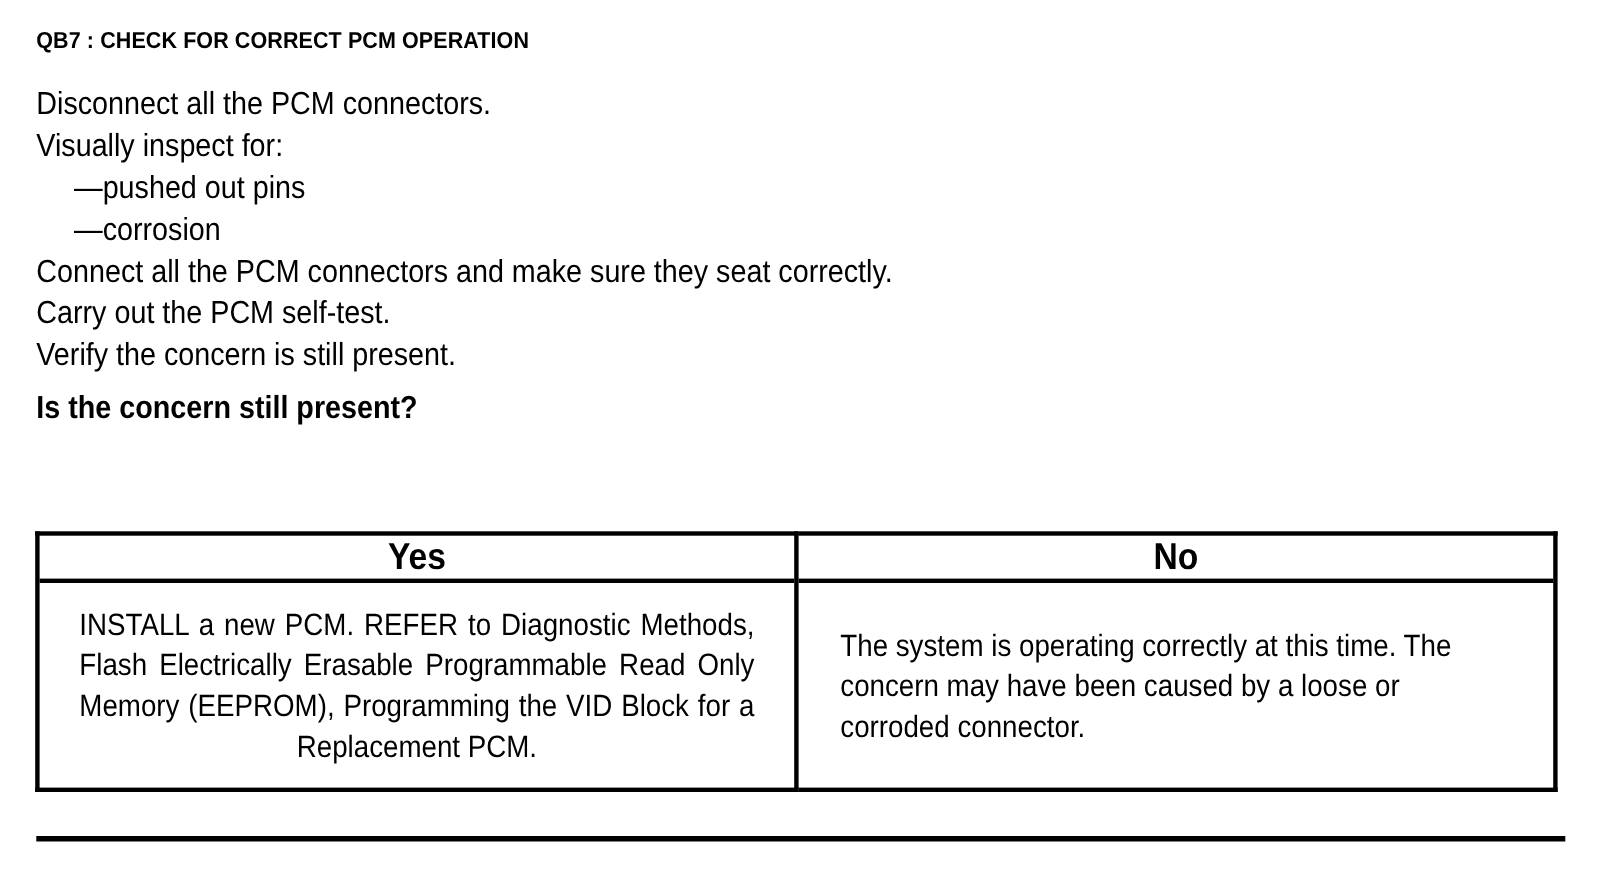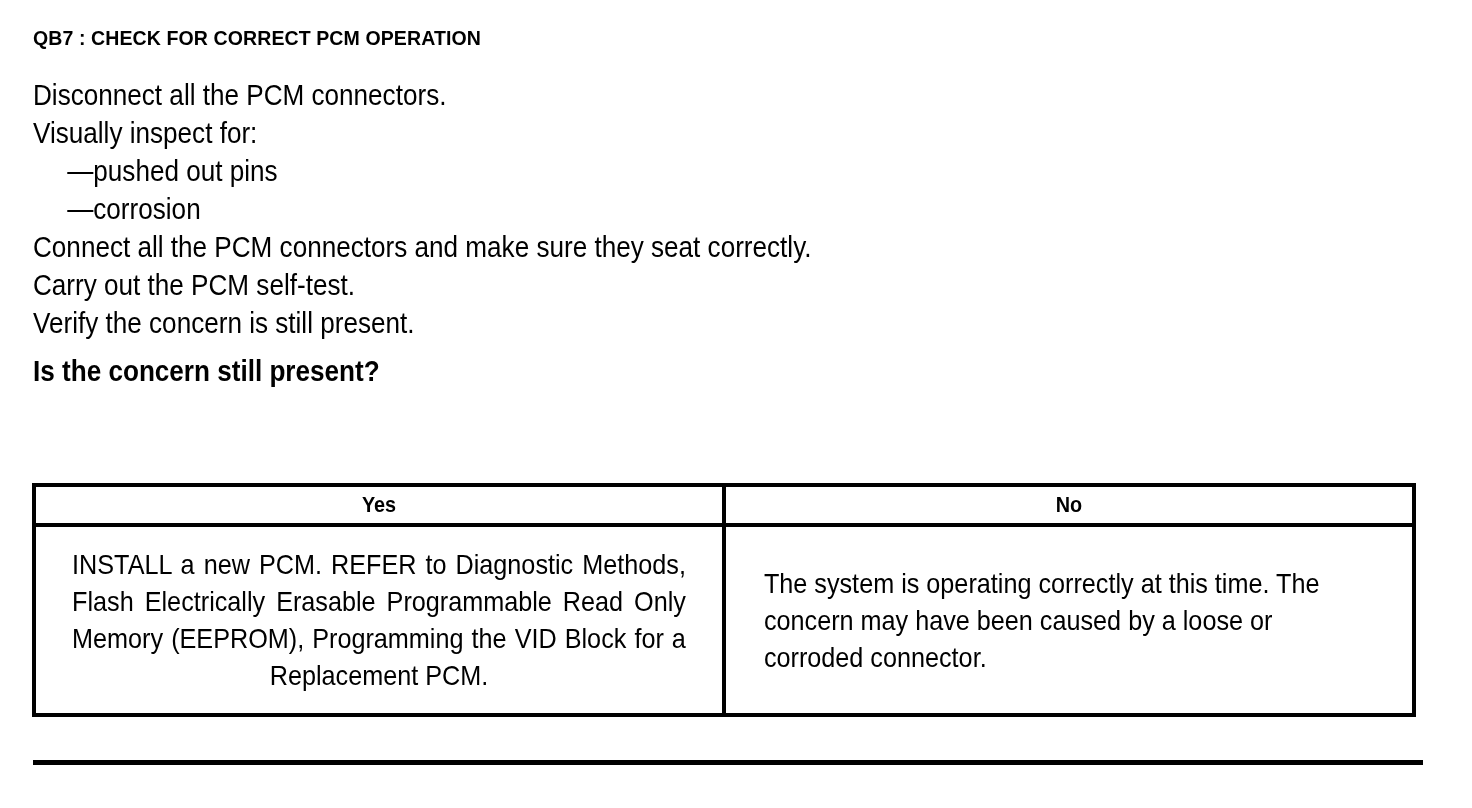--- a/index.html
+++ b/index.html
@@ -70,21 +70,21 @@
     table-layout: fixed;
   }
   .decision-table td,
   .decision-table th {
     border: 4px solid #000000;
     padding: 0;
     vertical-align: middle;
   }
   .decision-table th {
     height: 36px;
-    font-size: 22px;
+    font-size: 34px;
     font-weight: bold;
     text-align: center;
     border-bottom-width: 3px;
   }
   .decision-table th span,
   .decision-table td .cell-text {
     display: block;
     transform: scaleX(0.90);
     transform-origin: center center;
   }

